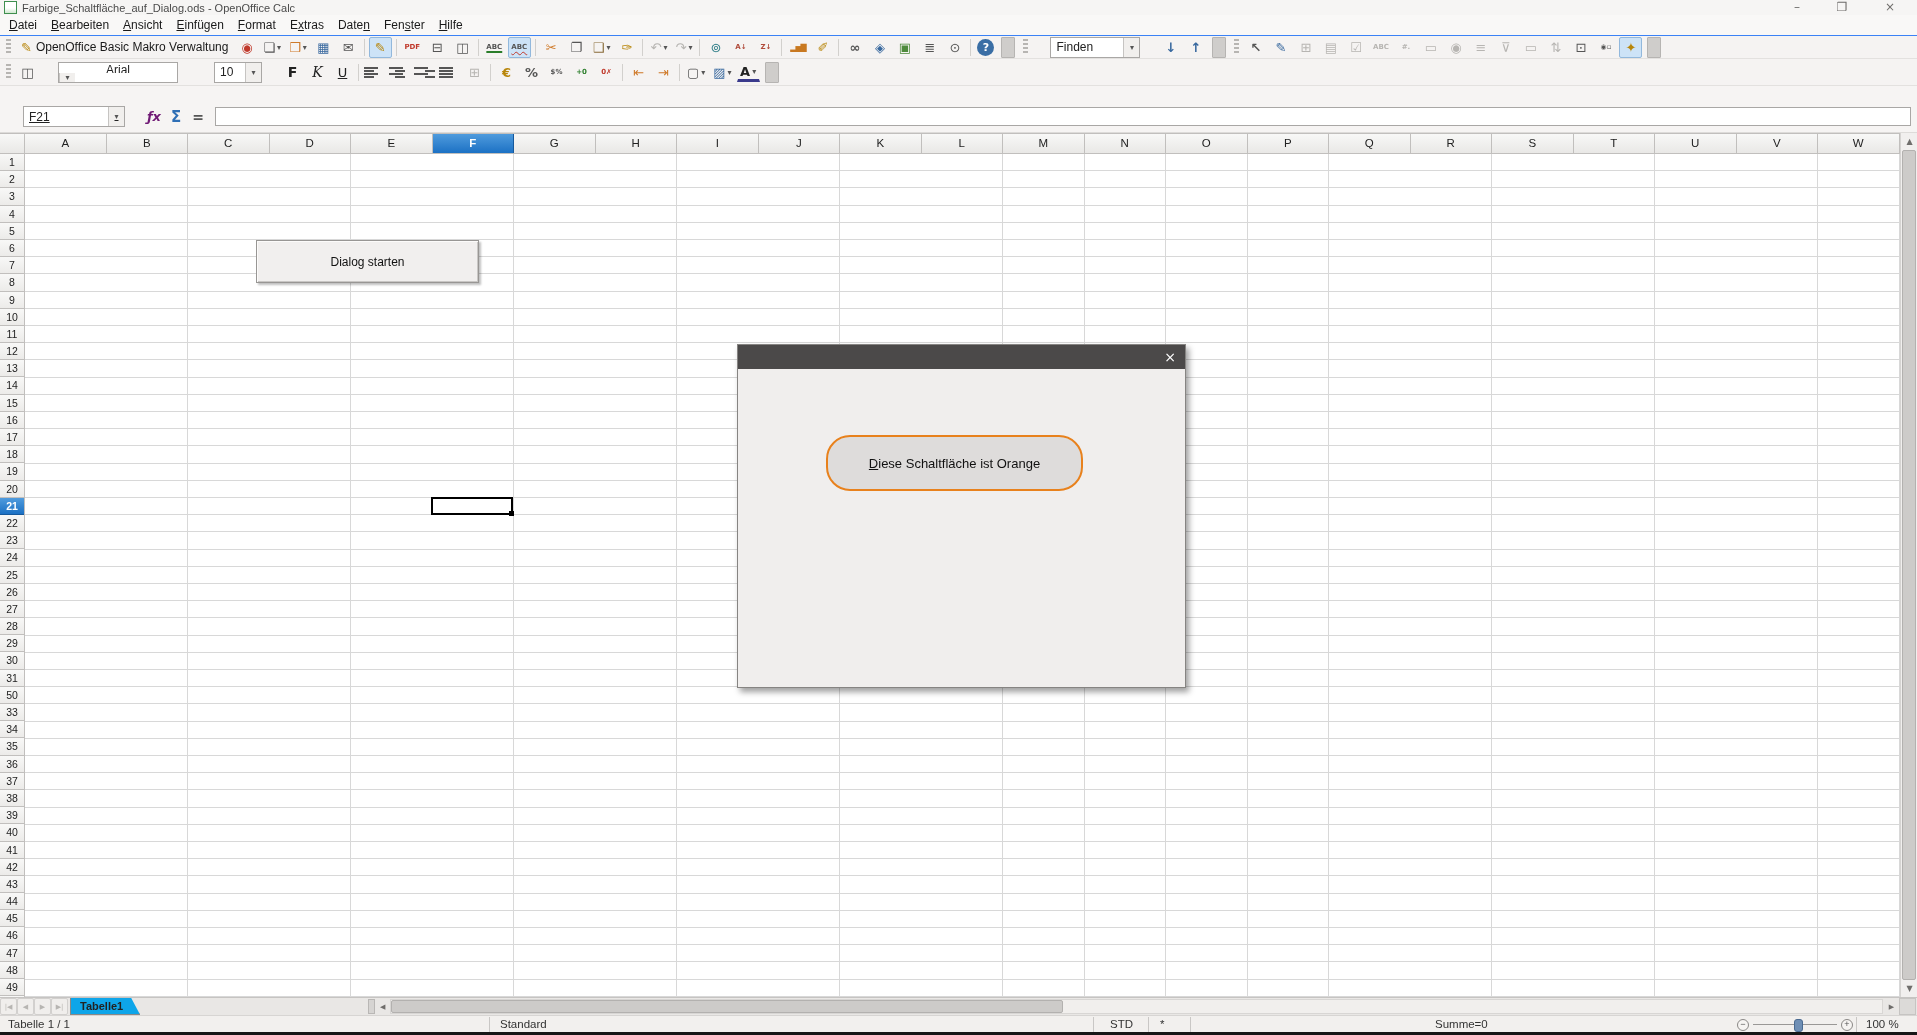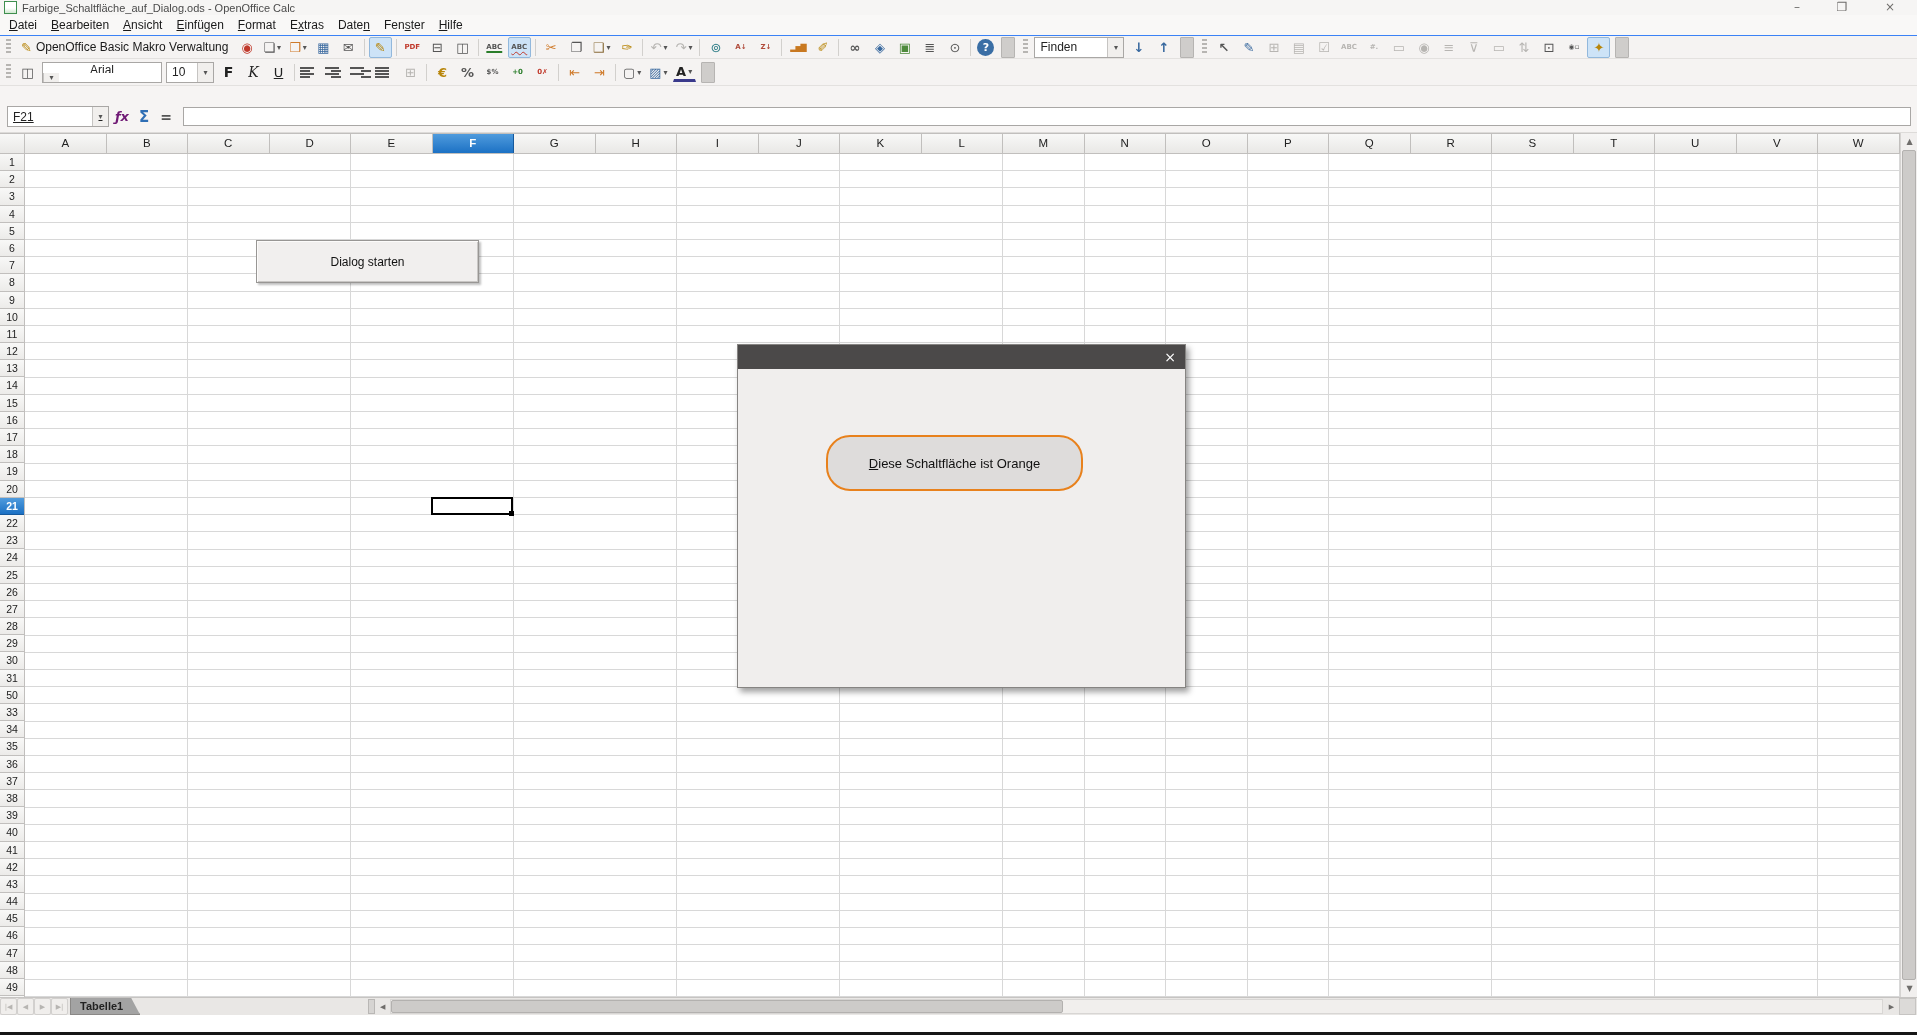--- a/index.html
+++ b/index.html
@@ -45,21 +45,21 @@
     background-size:14px 2px,10px 2px,14px 2px,10px 2px;}
   .al-l{background-position:0 0,0 3px,0 6px,0 9px;}
   .al-c{background-position:0 0,center 3px,0 6px,center 9px;}
   .al-r{background-position:0 0,right 3px,0 6px,right 9px;}
   .al-j{background-size:14px 2px,14px 2px,14px 2px,14px 2px;background-position:0 0,0 3px,0 6px,0 9px;}
   .fontA{font-weight:bold;color:#222;border-bottom:3px solid #3a3a8c;height:13px;line-height:12px;border-radius:0;margin-top:2px;}
   .b{font-weight:bold;color:#222;font-size:14px;}
   .it{font-style:italic;font-family:"DejaVu Serif",serif;color:#222;font-size:14px;}
   .un{text-decoration:underline;color:#222;font-size:13px;}
   
-  .combo{display:inline-flex;align-items:center;height:19px;background:#fff;border:1px solid #a9a7a5;margin:0 2px;font-size:12px;color:#222;}
+  .combo{display:inline-flex;align-items:center;height:19px;background:#fff;border:1px solid #a9a7a5;margin:0 18px;font-size:12px;color:#222;}
   .combo .val{padding:0 5px;flex:1;text-align:left;white-space:nowrap;overflow:hidden;}
   .combo .cdd{width:15px;align-self:stretch;border-left:1px solid #c6c4c2;background:#f1efed;display:flex;align-items:center;justify-content:center;font-size:8px;color:#555;}
   .fontcombo{width:118px;flex-direction:column;} .sizecombo{width:46px;} .findcombo{width:88px;} 
   
   .formulabar{position:absolute;left:0;top:86px;right:0;height:46px;background:#f6f4f3;border-bottom:1px solid #dddbd9;}
   .fbrow{position:absolute;left:5px;right:6px;top:20px;height:21px;display:flex;align-items:center;}
   .namebox{width:100px;height:19px;text-decoration:underline;}
   .fbtn{display:inline-flex;align-items:center;justify-content:center;min-width:20px;height:19px;margin:0 1px;font-family:"DejaVu Sans",sans-serif;font-size:13px;color:#701a75;font-style:italic;font-weight:bold;}
   .fbtn.sum{font-style:normal;color:#2f6fb5;font-size:15px;}
   .fbtn.eq{font-style:normal;color:#555;font-size:14px;}
@@ -91,21 +91,21 @@
           box-shadow:3px 4px 6px rgba(0,0,0,.38);background:#f0eeed;z-index:50;}
   .dtitle{position:absolute;left:0;top:0;right:0;height:24px;background:#4b4949;}
   .dclose{position:absolute;right:0;top:0;width:30px;height:24px;color:#fff;font-size:14px;line-height:24px;text-align:center;font-family:"DejaVu Sans",sans-serif;}
   .dbody{position:absolute;left:0;top:24px;right:0;bottom:0;background:#f0eeed;}
   .obtn{position:absolute;left:88px;top:66px;width:257px;height:56px;background:#dedcdb;border:2px solid #e8811c;
         font-family:"Liberation Sans",sans-serif;font-size:13px;color:#111;}
   .obtn u{text-decoration:underline;}
   
   .tabbar{position:absolute;left:0;top:997px;right:0;height:17px;background:#e9e7e5;border-top:1px solid #c6c4c2;display:flex;align-items:center;}
   .tabnav{width:15px;min-width:15px;height:15px;margin:0;border:1px solid #d2d0ce;background:#f0eeec;font-size:7px;padding:0;}
-  .sheettab{height:17px;line-height:16px;background:#a3a3a3;border:1px solid #8a8886;border-top:none;box-sizing:border-box;
+  .sheettab{height:17px;line-height:16px;background:#0ea5e9;border:1px solid #8a8886;border-top:none;box-sizing:border-box;
             padding:0 16px 0 9px;font-size:11px;font-weight:bold;clip-path:polygon(0 0,calc(100% - 9px) 0,100% 100%,0 100%);margin-left:2px;}
   .tabsplit{width:5px;height:13px;background:#d6d4d2;border:1px solid #b9b7b5;margin-left:228px;}
   .hsarrow{width:13px;text-align:center;font-size:7px;color:#6f6d6b;font-family:"DejaVu Sans",sans-serif;margin:0 1px;}
   .hscroll{flex:1;height:13px;background:#f1efed;border:1px solid #d8d6d4;position:relative;margin-right:1px;}
   .hthumb{position:absolute;left:0;top:0;bottom:0;width:672px;background:#cdcbc9;border:1px solid #b3b1af;box-sizing:border-box;border-radius:2px;}
   .scorner{width:15px;height:15px;background:#dcdad8;border:1px solid #c6c4c2;margin-right:1px;}
   
   .statusbar{position:absolute;left:0;top:1015px;right:0;height:17px;background:#f2f0ee;border-top:1px solid #d7d5d3;font-size:11.5px;color:#333;}
   .st{position:absolute;top:2px;white-space:nowrap;}
   .ssep{position:absolute;top:1px;bottom:1px;width:1px;background:#c9c7c5;}
@@ -287,15 +287,32 @@
     <span class="sheettab">Tabelle1</span>
     <span class="tabsplit"></span>
     <span class="hsarrow">◀</span>
     <div class="hscroll">
       <div class="hthumb"></div>
     </div>
     <span class="hsarrow">▶</span>
     <span class="scorner"></span>
   </div>
 
+  <div class="statusbar">
+    <span class="st" style="left:8px">Tabelle 1 / 1</span>
+    <i class="ssep" style="left:489px"></i>
+    <span class="st" style="left:500px">Standard</span>
+    <i class="ssep" style="left:1093px"></i>
+    <span class="st" style="left:1110px">STD</span>
+    <i class="ssep" style="left:1148px"></i>
+    <span class="st" style="left:1160px">*</span>
+    <i class="ssep" style="left:1190px"></i>
+    <span class="st" style="left:1435px">Summe=0</span>
+    <span class="zoomout" style="left:1737px">−</span>
+    <i class="ztrack" style="left:1753px;width:84px"></i>
+    <i class="zmark" style="left:1794px"></i>
+    <span class="zoomin" style="left:1841px">+</span>
+    <i class="ssep" style="left:1856px"></i>
+    <span class="st" style="left:1866px">100 %</span>
+  </div>
 
   <div class="bottomstrip"></div>
 </div>
 
 </body></html>

